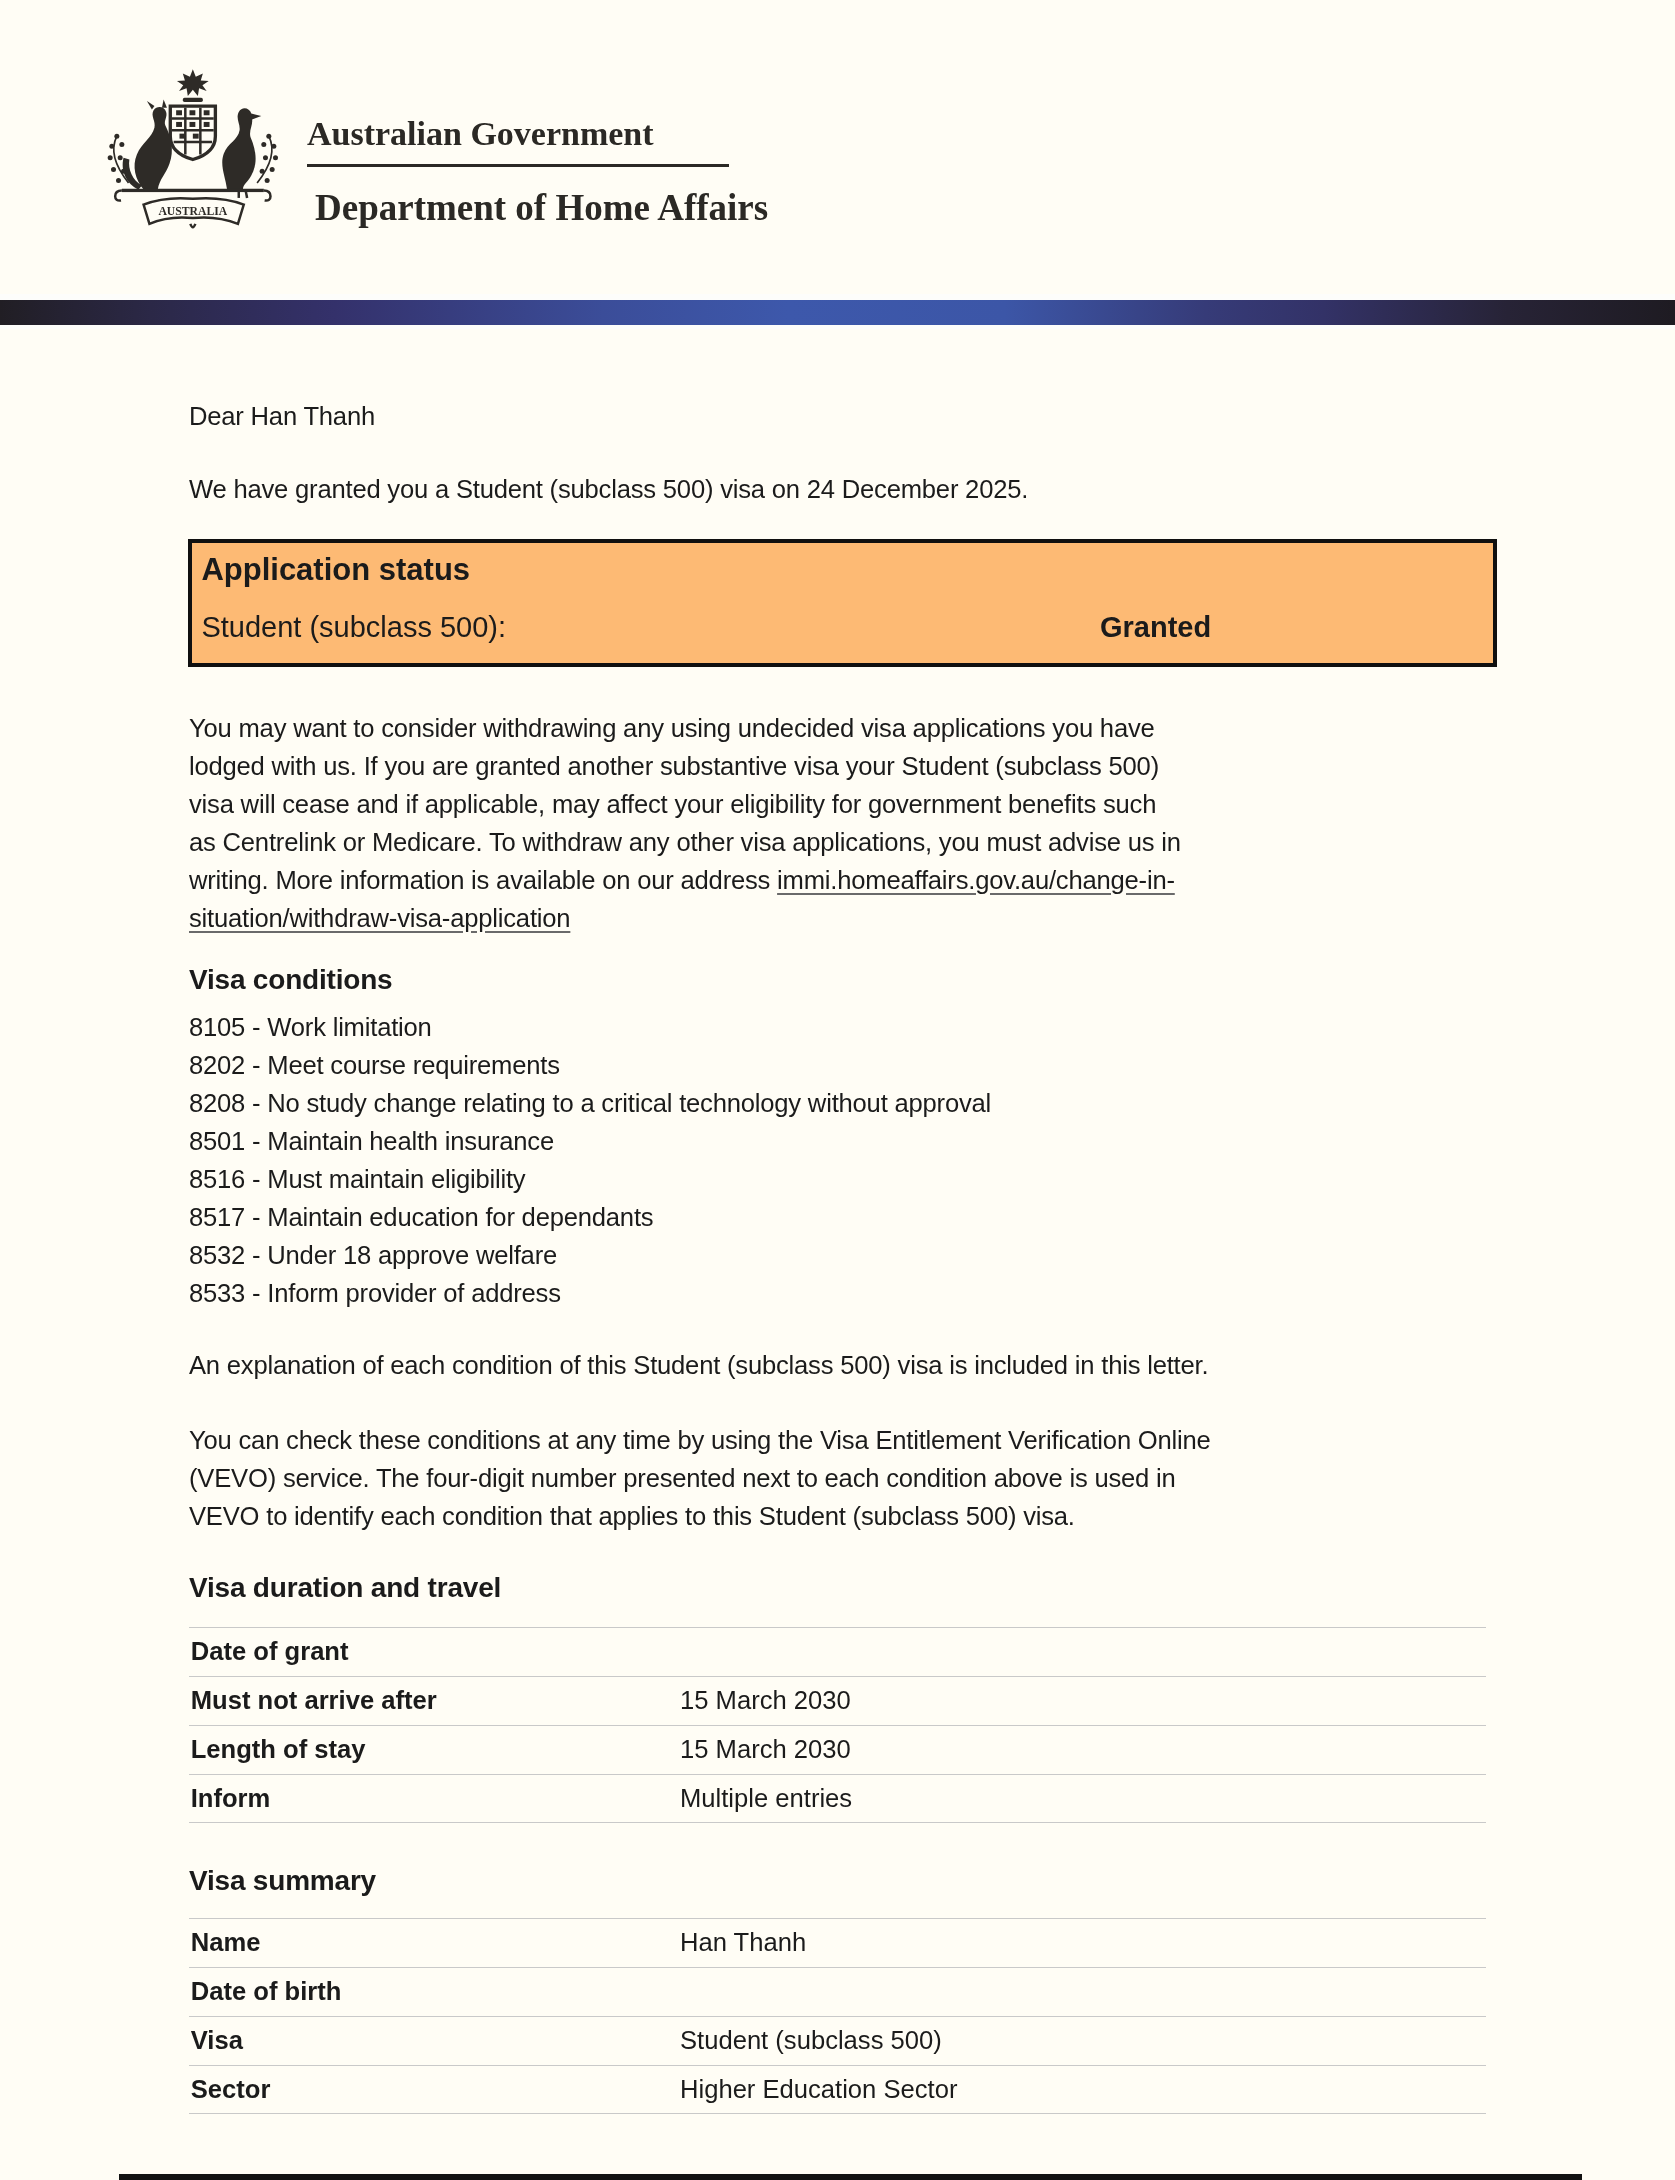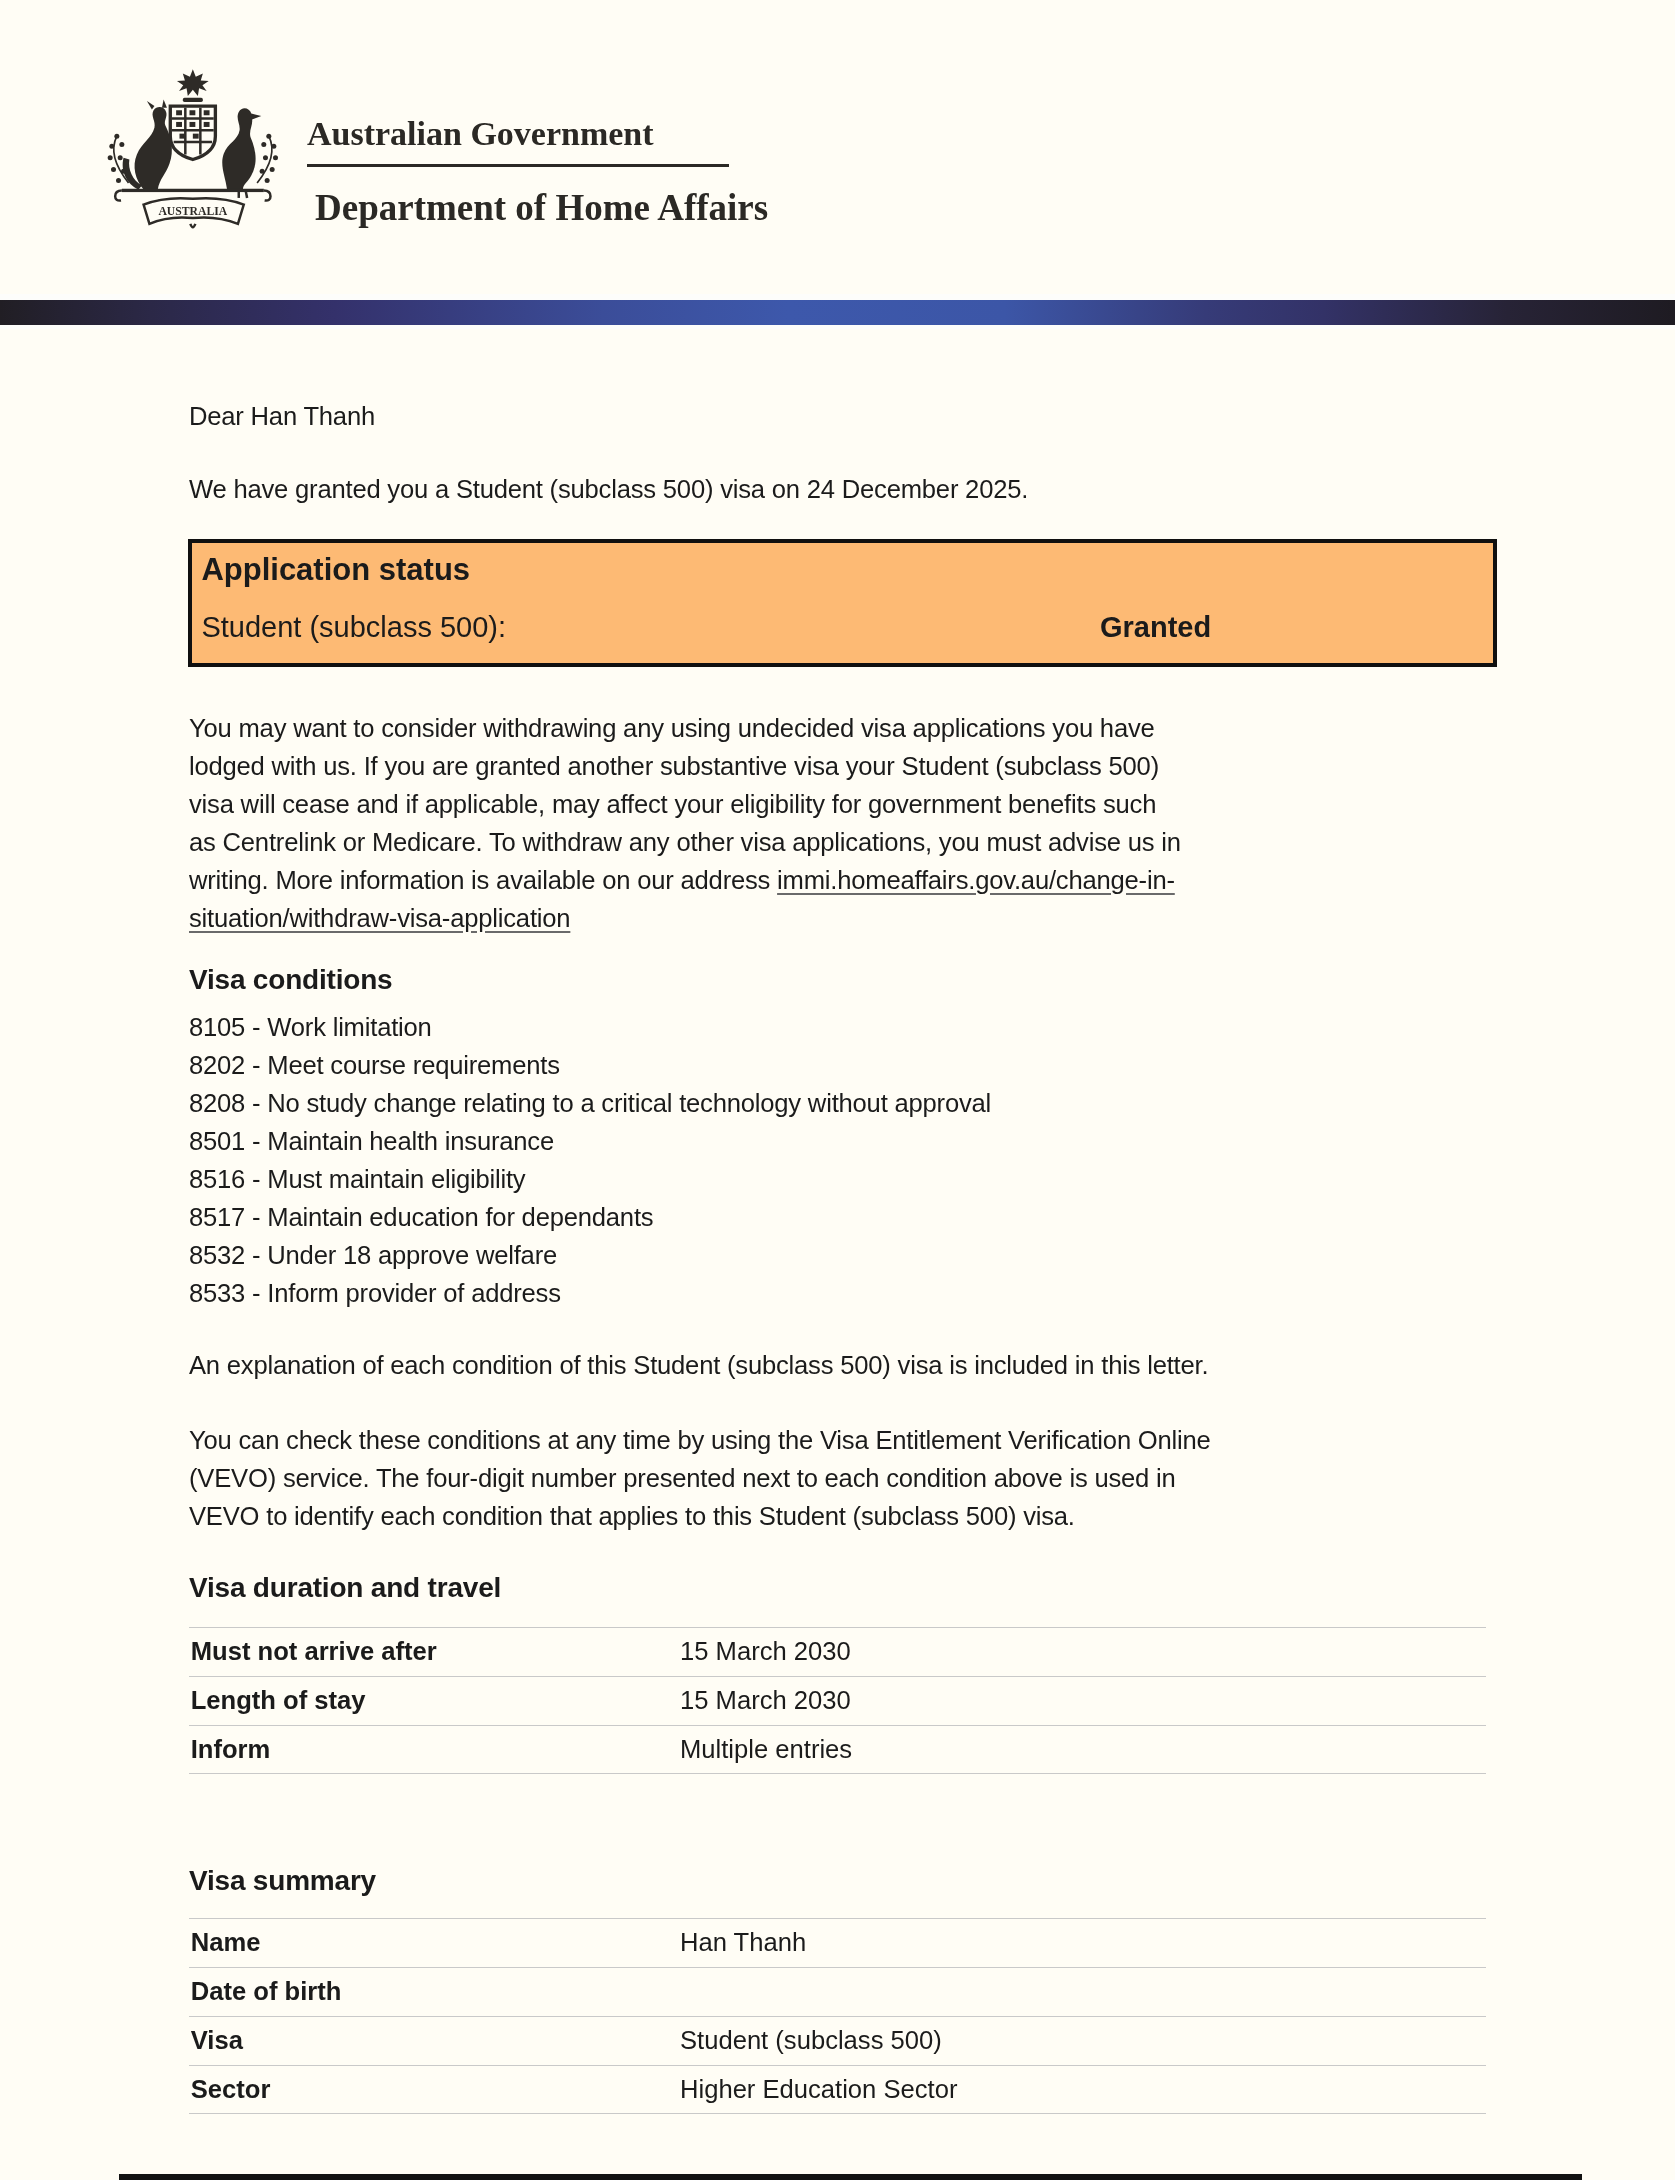--- a/index.html
+++ b/index.html
@@ -164,20 +164,24 @@
 
   <div class="abs para" style="left:189px;top:1421px;">
     <div>You can check these conditions at any time by using the Visa Entitlement Verification Online</div>
     <div>(VEVO) service. The four-digit number presented next to each condition above is used in</div>
     <div>VEVO to identify each condition that applies to this Student (subclass 500) visa.</div>
   </div>
 
   <div class="abs section-heading" style="left:189px;top:1572px;">Visa duration and travel</div>
   <div class="abs kv-table" style="left:189px;top:1627px;">
     <div class="kv-row">
+      <span class="kv-label">Date of grant</span>
+      <span class="kv-value"></span>
+    </div>
+    <div class="kv-row">
       <span class="kv-label">Must not arrive after</span>
       <span class="kv-value">15 March 2030</span>
     </div>
     <div class="kv-row">
       <span class="kv-label">Length of stay</span>
       <span class="kv-value">15 March 2030</span>
     </div>
     <div class="kv-row">
       <span class="kv-label">Inform</span>
       <span class="kv-value">Multiple entries</span>

